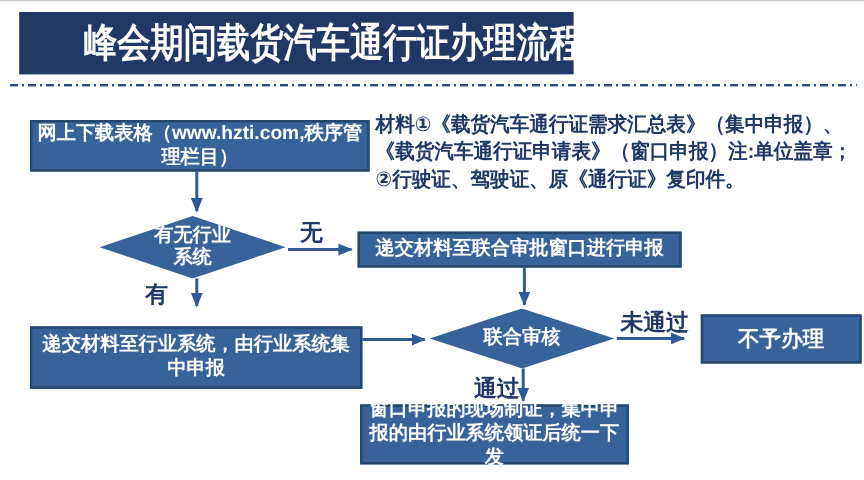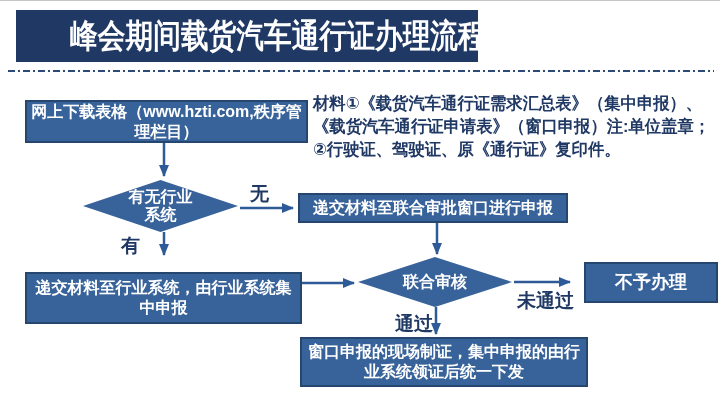--- a/index.html
+++ b/index.html
@@ -84,27 +84,27 @@
   </div>
 
   <div class="node diamond" style="left:358px;top:257px;width:154px;height:50px;">
     <span class="node-label">联合审核</span>
   </div>
 
   <div class="node box" style="left:584px;top:262px;width:134px;height:41px;font-size:18px;">
     <span class="node-label">不予办理</span>
   </div>
 
-  <div class="node box" style="left:300px;top:337px;width:288px;height:50px;">
+  <div class="node box" style="left:300px;top:337px;width:224px;height:50px;">
     <span class="node-label">窗口申报的现场制证，集中申报的由行业系统领证后统一下发</span>
   </div>
 
   <div class="branch-label" style="left:250px;top:181px;">无</div>
   <div class="branch-label" style="left:121px;top:233px;">有</div>
-  <div class="branch-label" style="left:517px;top:256px;margin-top:32px;">未通过</div>
+  <div class="branch-label" style="left:517px;top:256px;">未通过</div>
   <div class="branch-label" style="left:395px;top:311px;">通过</div>
 
   <svg class="flow-svg" viewBox="0 0 720 400" xmlns="http://www.w3.org/2000/svg">
     <defs>
       <marker id="arrowhead" markerUnits="userSpaceOnUse" markerWidth="13" markerHeight="12" refX="11" refY="5" orient="auto">
         <path d="M0,0 L12,5 L0,10 z"></path>
       </marker>
     </defs>
     <path class="conn" d="M164,143 L164,176" marker-end="url(#arrowhead)"></path>
     <path class="conn" d="M240,208 L293,208" marker-end="url(#arrowhead)"></path>

